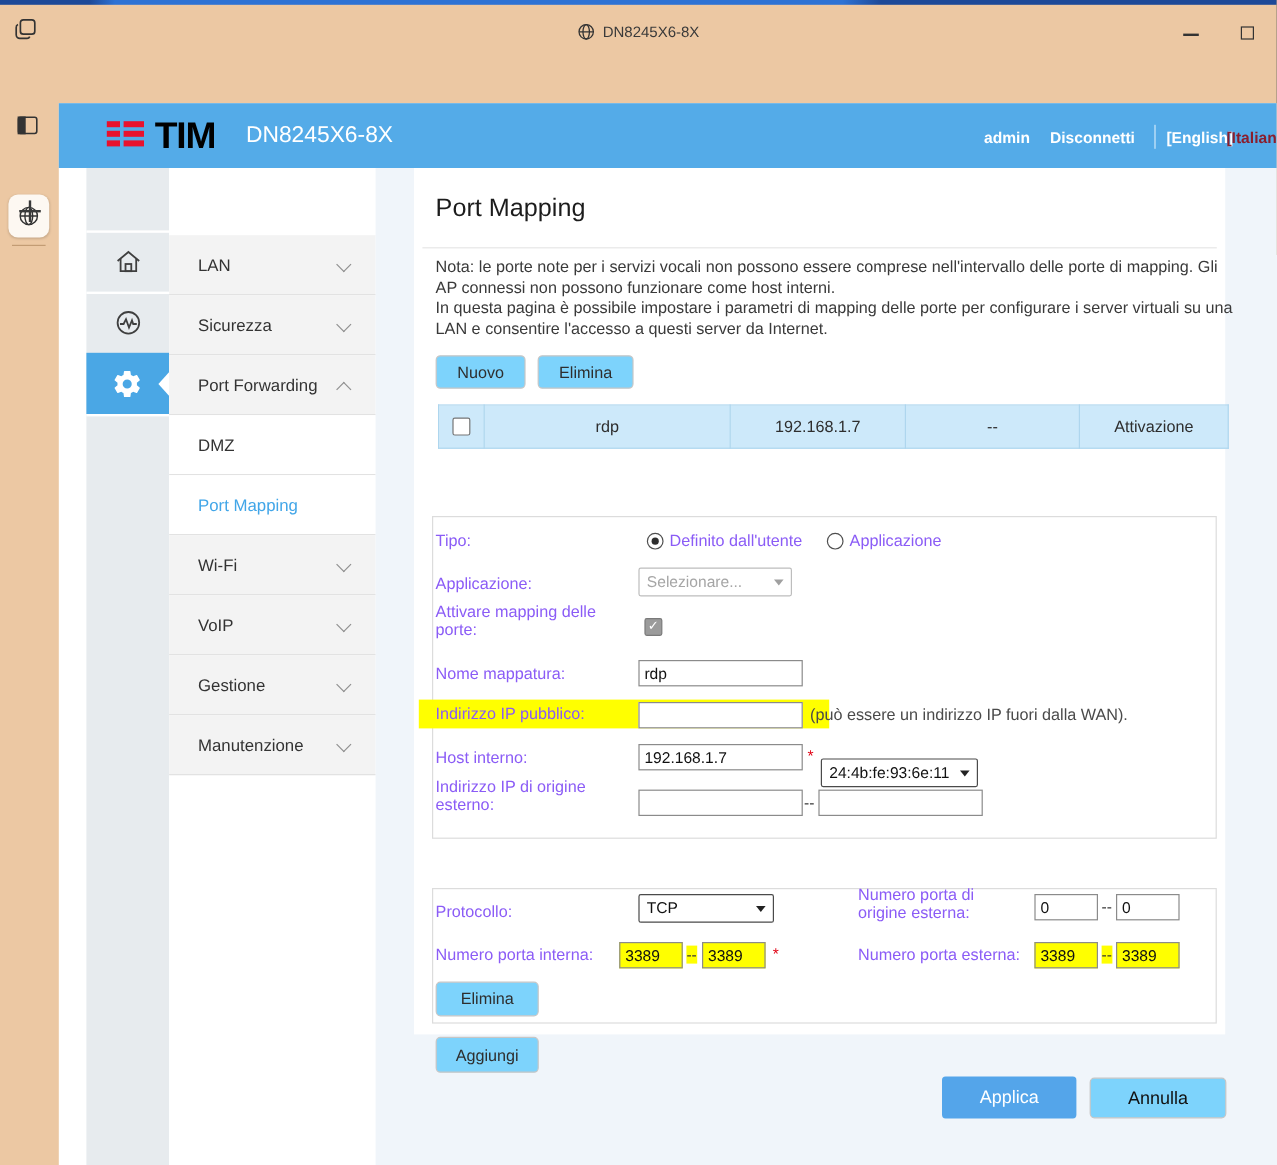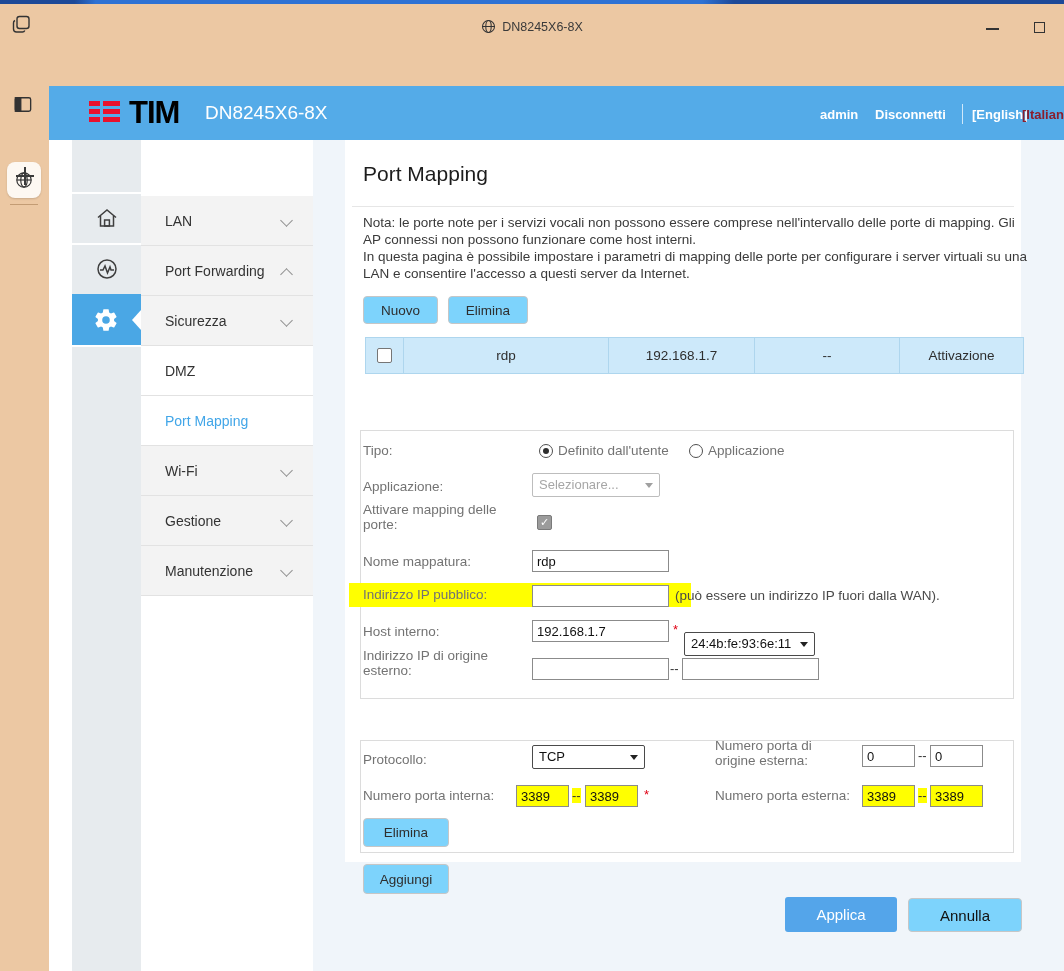--- a/index.html
+++ b/index.html
@@ -47,21 +47,21 @@
   .content{left:264px;top:54px;width:751px;height:831px;background:#f0f5fa;}
   .card{left:32px;top:0;width:676px;height:722px;background:#fff;}
   .pg-title{font-size:21px;color:#1c1c1c;}
   .desc{font-size:13.5px;color:#3a3a3a;line-height:17px;margin:0;}
   .hr{background:#e6e6e6;height:1px;}
   
   .tbl{border-collapse:collapse;font-size:13.5px;color:#2e2e2e;table-layout:fixed;}
   .tbl th{background:#e2e2e2;border:1px solid #cdd7de;font-weight:normal;height:32px;}
   .tbl td{background:#cde9fa;border:1px solid #aed6ee;height:33px;text-align:center;}
   
-  .lbl{font-size:13.5px;color:#737373;}
+  .lbl{font-size:13.5px;color:#8b5cf6;}
   .hint{font-size:13.5px;color:#4a4a4a;}
   .inp{position:absolute;box-sizing:border-box;height:22px;border:1px solid #8b8b8b;background:#fff;
        font:13px "Liberation Sans",sans-serif;padding:0 4px;color:#111;}
   .inp.hl{background:#ffff00;}
   .sel{position:absolute;box-sizing:border-box;height:24px;border:1px solid #4a4a4a;background:#fff;
        font-size:13px;color:#111;line-height:21px;padding:0 22px 0 6px;border-radius:2px;}
   .sel .tri{position:absolute;right:6px;top:9px;width:0;height:0;border-left:4px solid transparent;
             border-right:4px solid transparent;border-top:5px solid #222;}
   .sel.disabled{border-color:#bdbdbd;color:#a6a6a6;}
   .sel.disabled .tri{border-top-color:#a0a0a0;}
@@ -218,35 +218,39 @@
       </div>
     </div>
 
     <div class="a menu">
       <div class="a" style="left:0;top:56px;width:172px;">
         <div class="mi">
           <span>LAN</span>
             <span class="chev"></span>
         </div>
         <div class="mi">
+          <span>Sicurezza</span>
+            <span class="chev"></span>
+        </div>
+        <div class="mi">
           <span>Port Forwarding</span>
             <span class="chev up"></span>
         </div>
-        <div class="mi">
-          <span>Sicurezza</span>
-            <span class="chev"></span>
-        </div>
         <div class="mi sub">
           <span>DMZ</span>
         </div>
         <div class="mi sub active-link">
           <span>Port Mapping</span>
         </div>
         <div class="mi">
           <span>Wi-Fi</span>
+            <span class="chev"></span>
+        </div>
+        <div class="mi">
+          <span>VoIP</span>
             <span class="chev"></span>
         </div>
         <div class="mi">
           <span>Gestione</span>
             <span class="chev"></span>
         </div>
         <div class="mi">
           <span>Manutenzione</span>
             <span class="chev"></span>
         </div>

